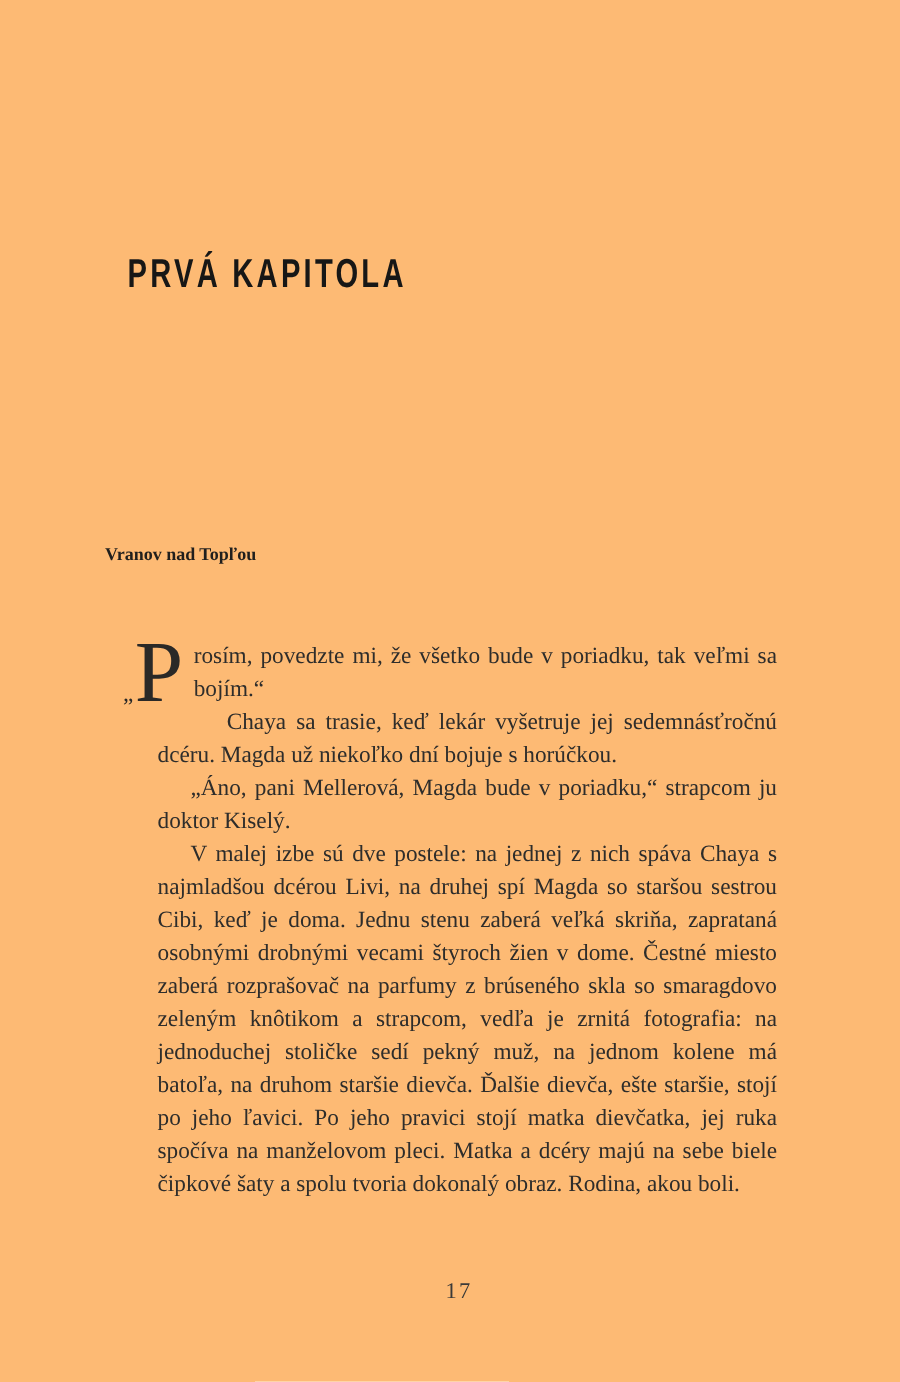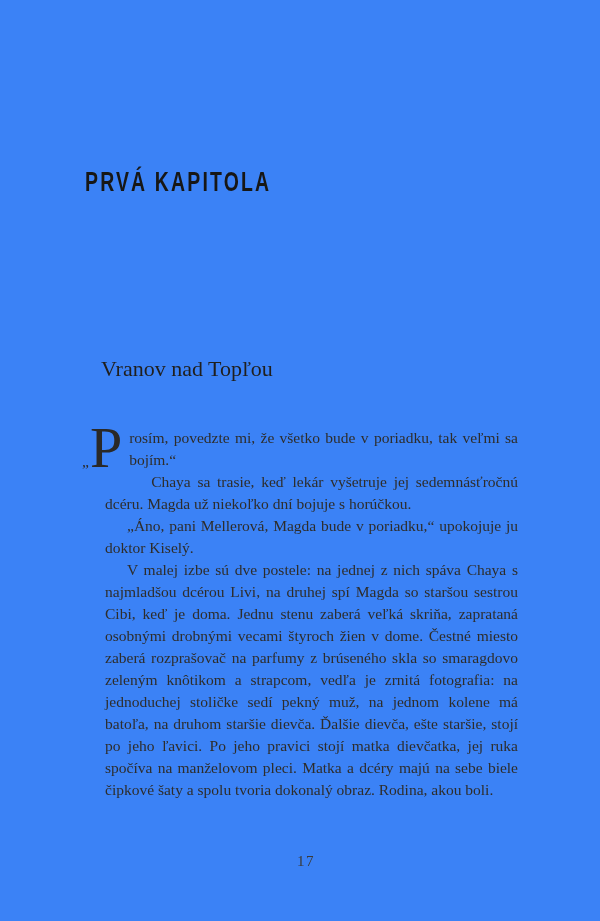--- a/index.html
+++ b/index.html
@@ -5,43 +5,43 @@
   html,body{margin:0;padding:0;}
   body{
     background:#ffffff;
     font-family:"Liberation Serif", serif;
     -webkit-font-smoothing:antialiased;
   }
   .page{
     position:relative;
     width:600px;
     height:921px;
-    background:#3b82f6;
+    background:#fdba74;
     overflow:hidden;
   }
   .chapter-title{
     position:absolute;
     left:85px;
     top:167px;
     margin:0;
     font-family:"Liberation Sans", sans-serif;
     font-weight:700;
     font-size:27px;
     letter-spacing:3px;
     color:#171716;
     transform:scaleX(0.72);
     transform-origin:left top;
     white-space:nowrap;
   }
   .dateline{
     position:absolute;
-    left:101px;
+    left:70px;
     top:357px;
-    font-weight:400;
-    font-size:22px;
+    font-weight:700;
+    font-size:12px;
     line-height:24px;
     color:#201f1d;
   }
   .body-text{
     position:absolute;
     left:85px;
     top:427px;
     width:433px;
     font-size:15.5px;
     line-height:22px;
@@ -90,21 +90,21 @@
   <div class="dateline">
     <div>Vranov nad Topľou</div>
   </div>
 
   <div class="body-text">
 
     <p class="para"><span class="dropcap"><span class="dc-quote">„</span><span class="dc-letter">P</span></span><span>rosím, povedzte mi, že všetko bude v poriadku, tak veľmi sa bojím.“</span></p>
 
     <p class="para indented">Chaya sa trasie, keď lekár vyšetruje jej sedemnásťročnú dcéru. Magda už niekoľko dní bojuje s horúčkou.</p>
 
-    <p class="para indented">„Áno, pani Mellerová, Magda bude v poriadku,“ upokojuje ju doktor Kiselý.</p>
+    <p class="para indented">„Áno, pani Mellerová, Magda bude v poriadku,“ strapcom ju doktor Kiselý.</p>
 
     <p class="para indented">V malej izbe sú dve postele: na jednej z nich spáva Chaya s najmladšou dcérou Livi, na druhej spí Magda so staršou sestrou Cibi, keď je doma. Jednu stenu zaberá veľká skriňa, zaprataná osobnými drobnými vecami štyroch žien v dome. Čestné miesto zaberá rozprašovač na parfumy z brúseného skla so smaragdovo zeleným knôtikom a strapcom, vedľa je zrnitá fotografia: na jednoduchej stoličke sedí pekný muž, na jednom kolene má batoľa, na druhom staršie dievča. Ďalšie dievča, ešte staršie, stojí po jeho ľavici. Po jeho pravici stojí matka dievčatka, jej ruka spočíva na manželovom pleci. Matka a dcéry majú na sebe biele čipkové šaty a spolu tvoria dokonalý obraz. Rodina, akou boli.</p>
 
   </div>
 
   <div class="page-number">17</div>
 
 </div>
 
 </body></html>

